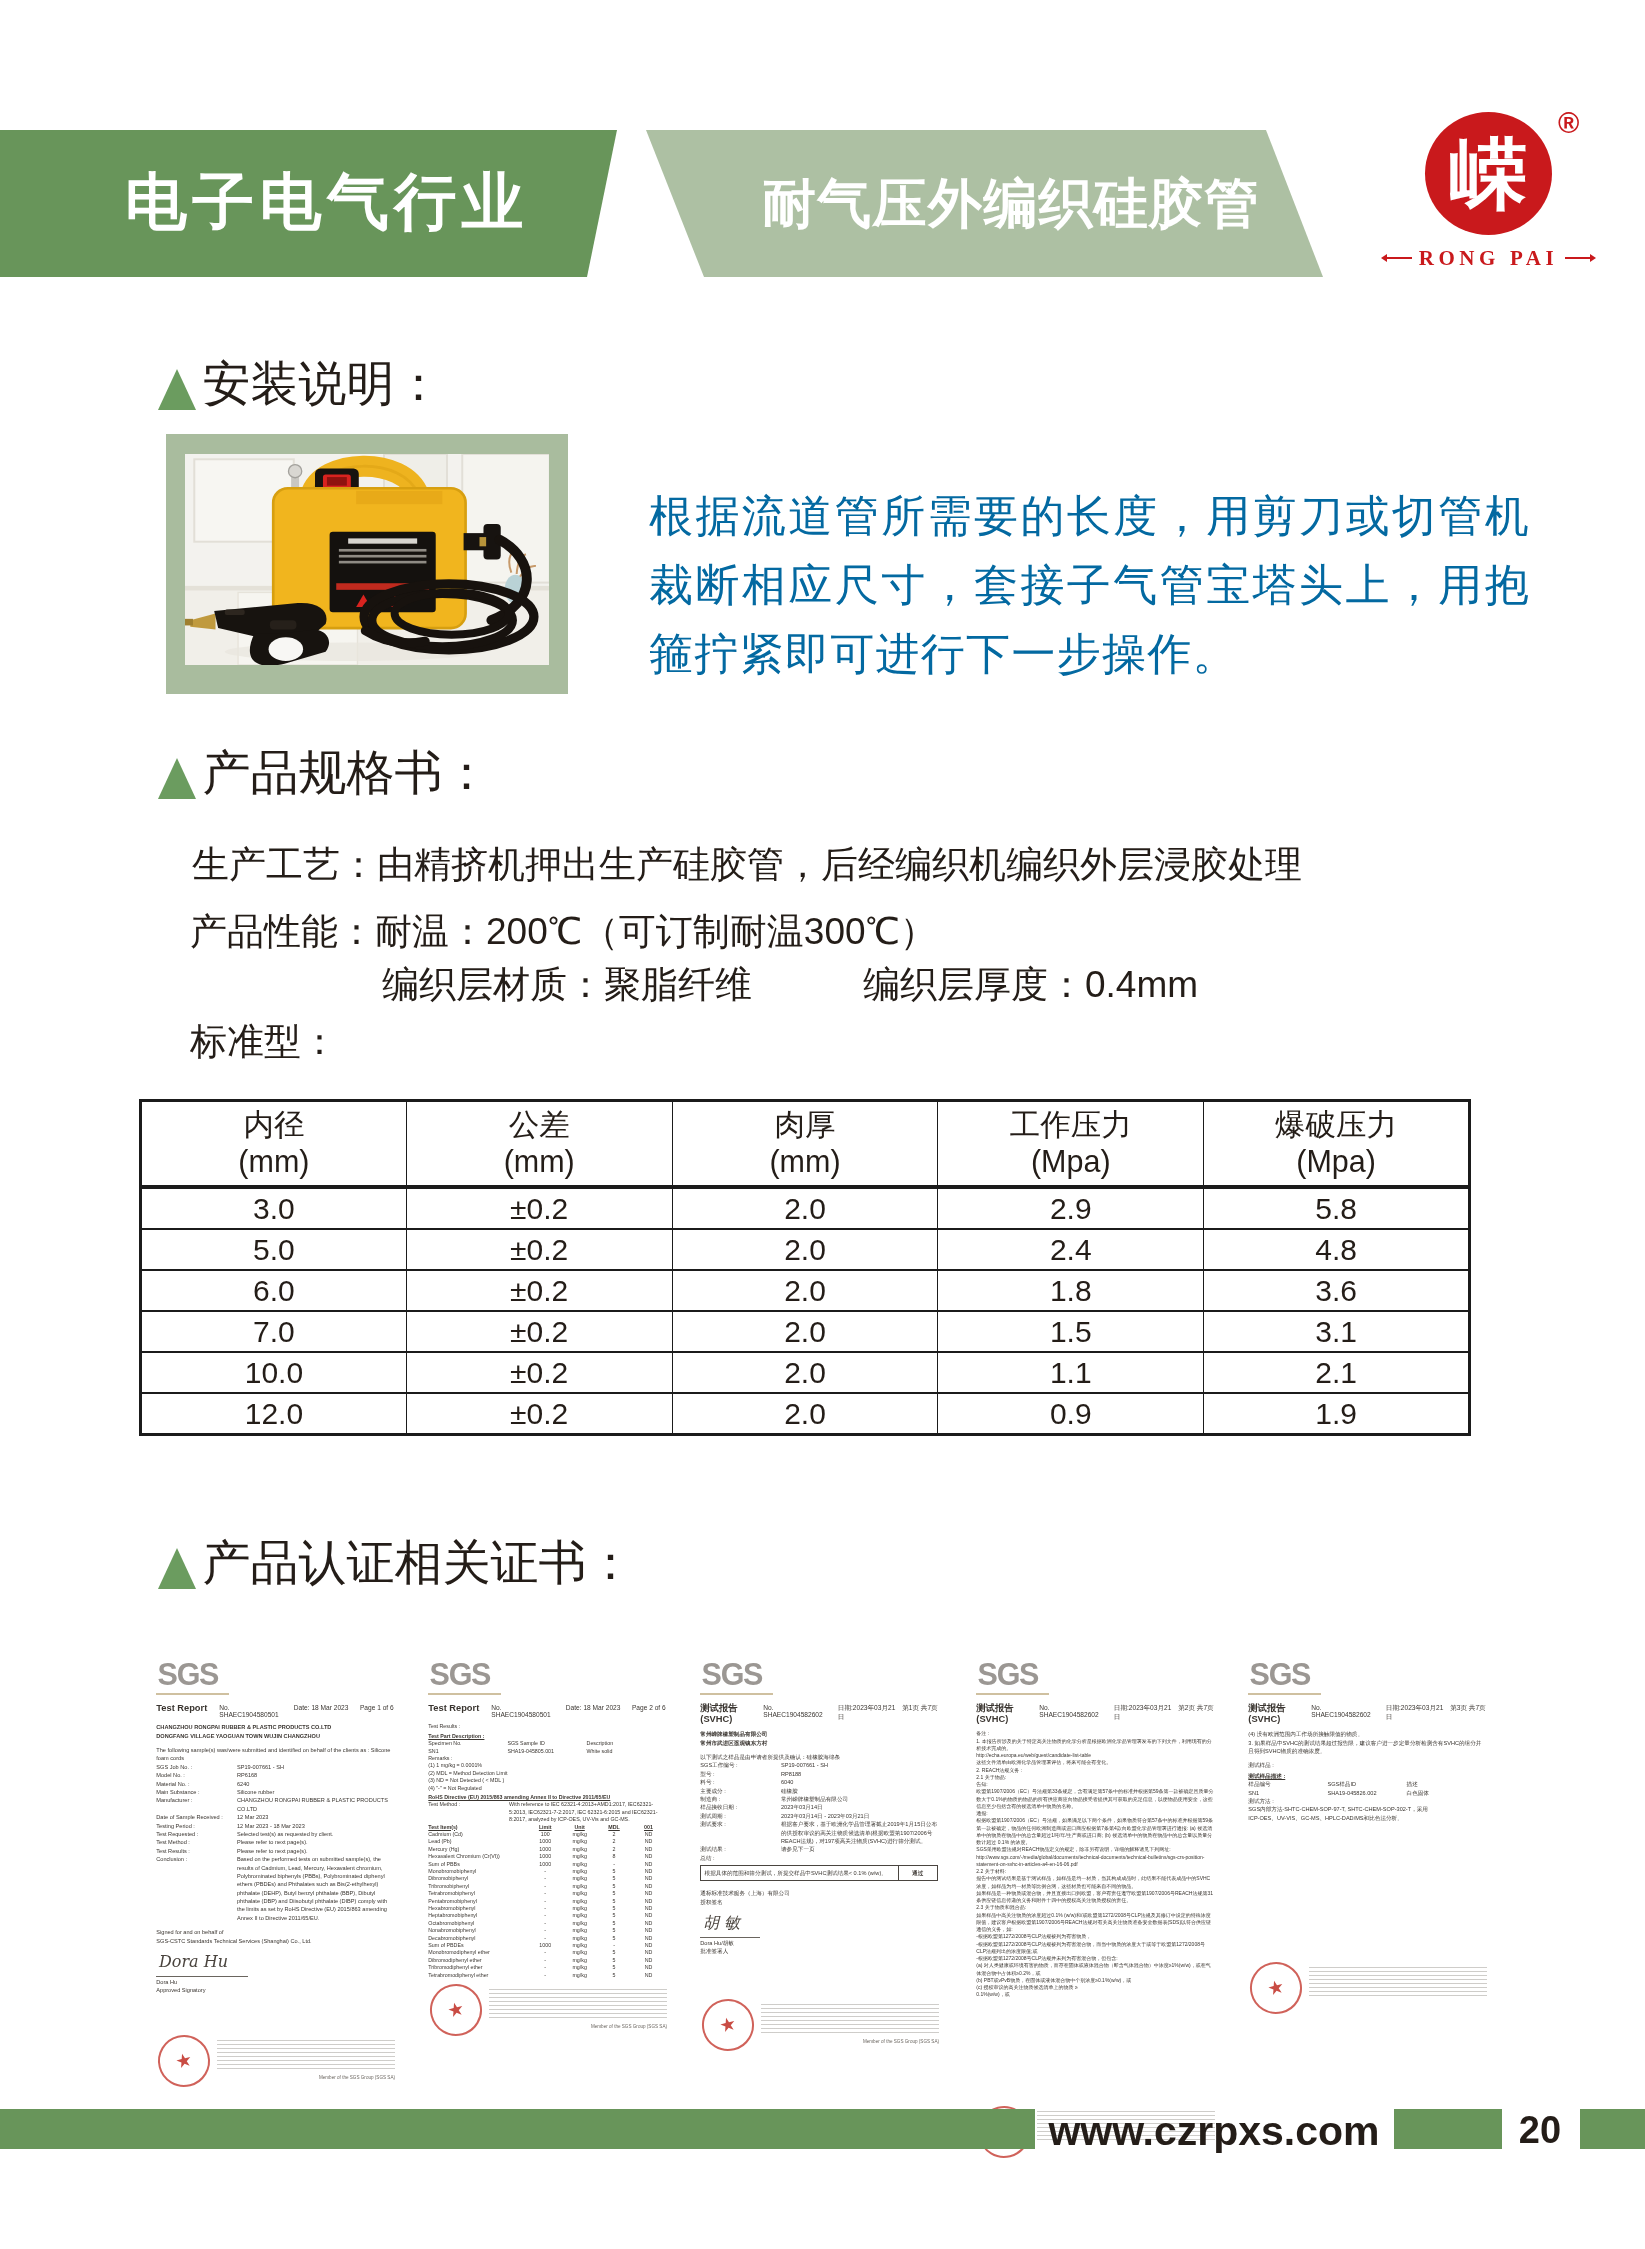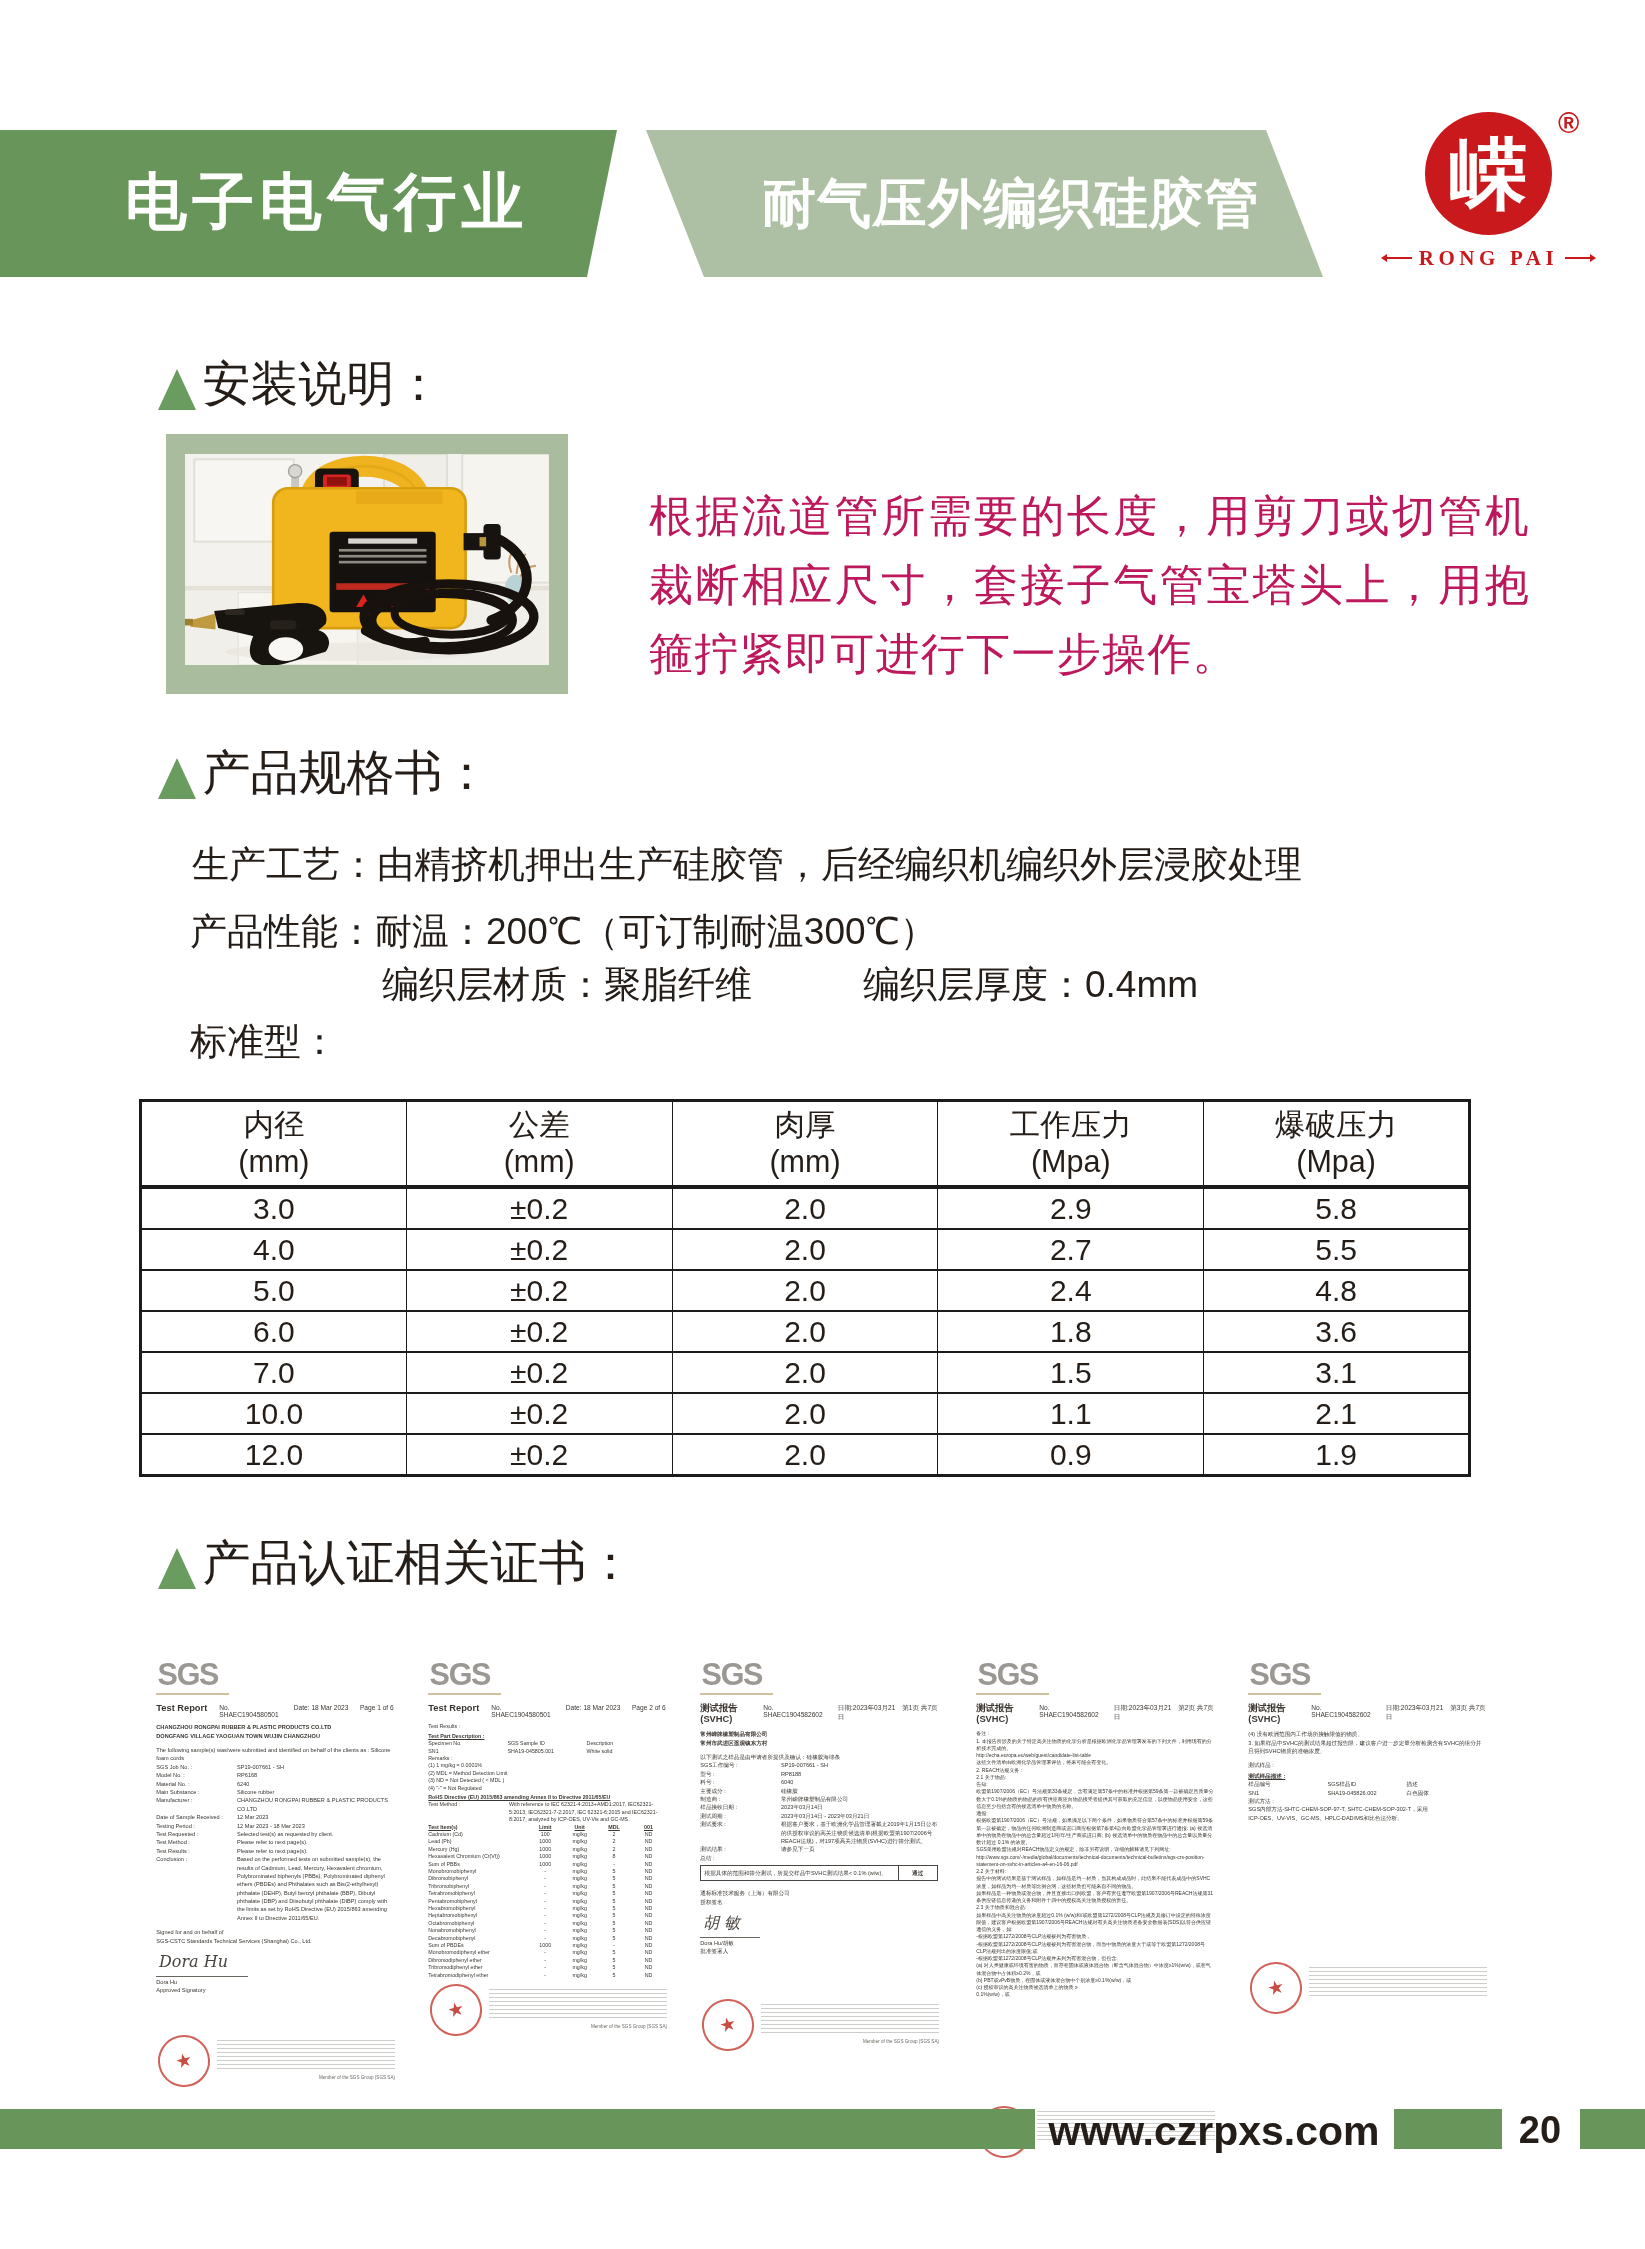--- a/index.html
+++ b/index.html
@@ -24,21 +24,21 @@
 
   
   .sec{position:absolute;left:158px;display:flex;align-items:flex-end;font-size:48px;line-height:53px;font-weight:500;color:#241d18;white-space:nowrap;}
   .tri{width:0;height:0;border-left:19px solid transparent;border-right:19px solid transparent;border-bottom:41px solid #6b9c5f;margin-right:6.6px;}
   .sec1{top:357px;} .sec2{top:746px;} .sec3{top:1536px;}
 
   
   .photo-frame{position:absolute;left:166px;top:434px;width:402px;height:260px;background:#a9bc9e;}
   .photo{position:absolute;left:18.6px;top:20px;right:18.6px;bottom:29px;background:#f8f7f4;overflow:hidden;}
   .photo svg{width:100%;height:100%;display:block;}
-  .install-text{position:absolute;left:649px;top:481px;width:881px;font-size:44px;line-height:69px;letter-spacing:1.3px;color:#be185d;text-align:justify;}
+  .install-text{position:absolute;left:649px;top:481px;width:881px;font-size:44px;line-height:69px;letter-spacing:1.3px;color:#0369a1;text-align:justify;}
 
   
   .spec-line{position:absolute;font-size:37px;line-height:42px;color:#241d18;white-space:nowrap;}
   .sl1{left:192px;top:844px;} .sl2{left:190px;top:911px;} .sl3{left:382px;top:964px;} .sl4{left:190px;top:1021px;}
 
   
   .spec-table{position:absolute;left:139px;top:1099px;width:1332px;border-collapse:collapse;table-layout:fixed;background:#fff;}
   .spec-table th,.spec-table td{border-left:1.3px solid #1b1b1b;border-right:1.3px solid #1b1b1b;text-align:center;font-weight:400;}
   .spec-table th{font-size:30.5px;line-height:37px;padding:4px 0 5.3px;border-bottom:4px solid #1b1b1b;}
   .spec-table td{font-size:30px;height:37px;border-bottom:2.7px solid #1b1b1b;}
@@ -214,27 +214,20 @@
           </th>
         </tr>
     </thead>
     <tbody>
         <tr>
           <td>3.0</td>
           <td>±0.2</td>
           <td>2.0</td>
           <td>2.9</td>
           <td>5.8</td>
-        </tr>
-        <tr>
-          <td>4.0</td>
-          <td>±0.2</td>
-          <td>2.0</td>
-          <td>2.7</td>
-          <td>5.5</td>
         </tr>
         <tr>
           <td>5.0</td>
           <td>±0.2</td>
           <td>2.0</td>
           <td>2.4</td>
           <td>4.8</td>
         </tr>
         <tr>
           <td>6.0</td>

